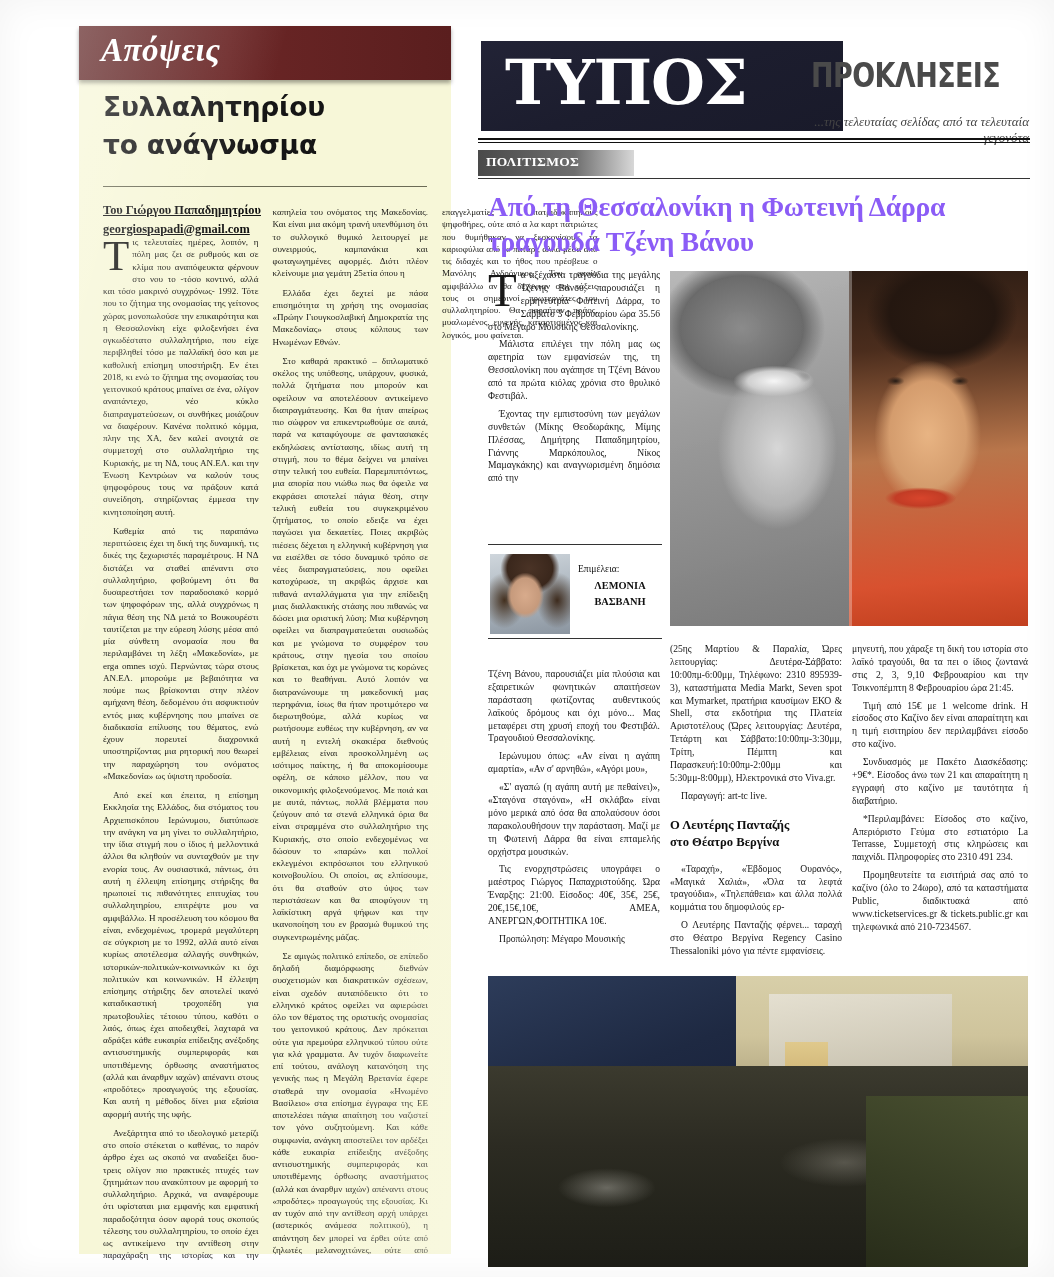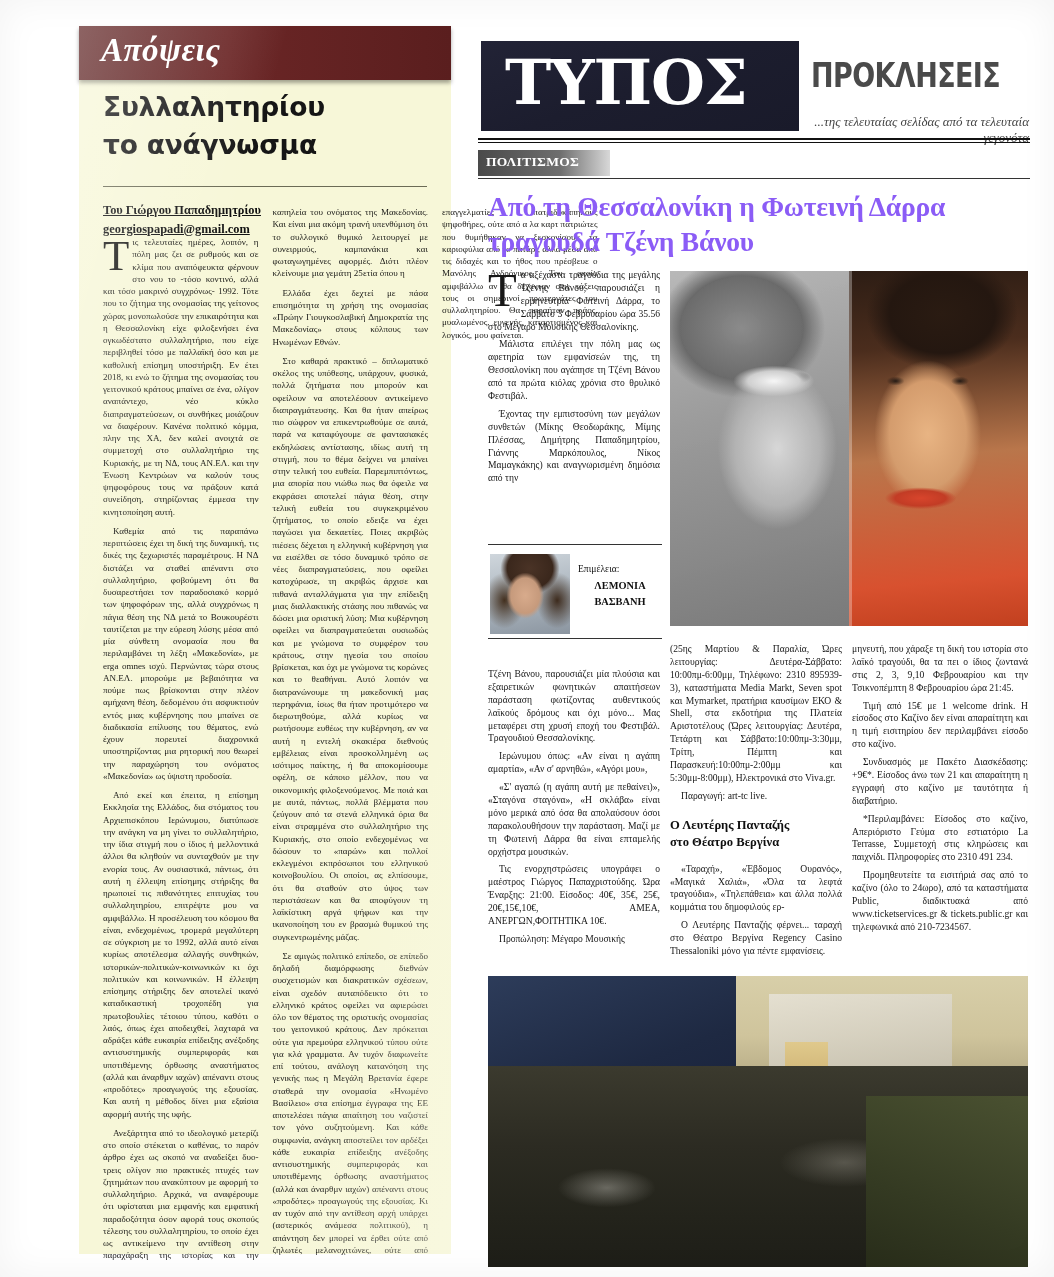--- a/index.html
+++ b/index.html
@@ -135,21 +135,21 @@
 
   .masthead {
     position: absolute;
     left: 0; top: 0;
     width: 552px;
     height: 105px;
   }
   .masthead-box {
     position: absolute;
     left: 3px; top: 15px;
-    width: 318px; height: 90px;
+    width: 362px; height: 90px;
     background: linear-gradient(160deg,#222336 0%,#1c1d2e 50%,#191a2a 100%);
   }
   .masthead-box .typos {
     position: absolute;
     left: 24px; top: 6px;
     color: #fff;
     font-family: "DejaVu Serif", serif;
     font-weight: bold;
     font-size: 62px;
     letter-spacing: -1px;
@@ -183,21 +183,21 @@
     left: 0px; top: 112px;
     width: 552px;
     border-top: 2px solid #111;
     border-bottom: 1px solid #111;
     height: 2px;
   }
 
   .section-tag {
     position: absolute;
     left: 0px; top: 124px;
-    width: 132px;
+    width: 156px;
     height: 26px;
     background: linear-gradient(90deg,#4a4a4a 0%, #6e6e6e 62%, #d8d8d8 100%);
   }
   .section-tag span {
     position:absolute;
     left: 8px; top: 4px;
     color: #fff;
     font-family: "Liberation Serif", serif;
     font-weight: bold;
     font-size: 13.5px;

